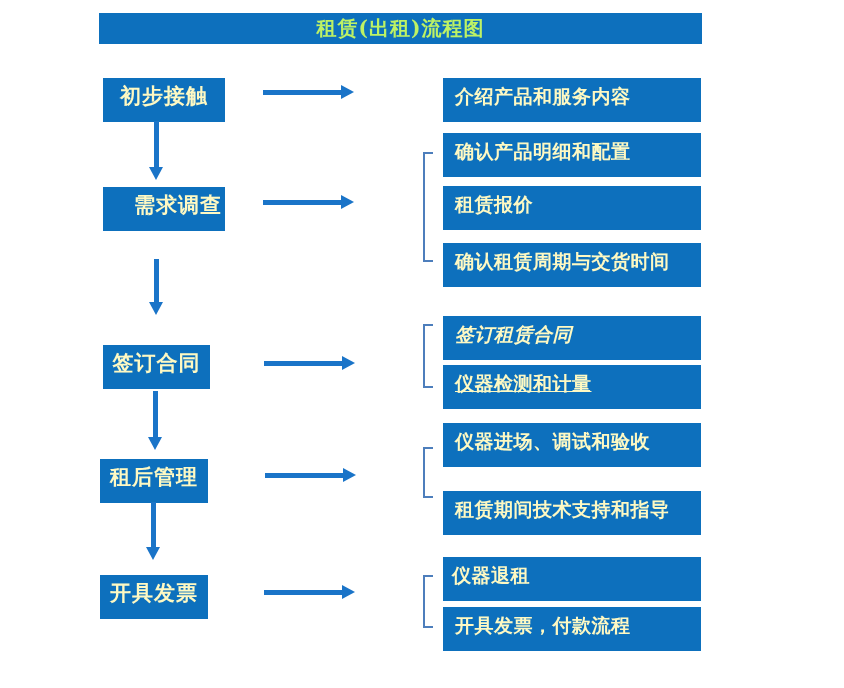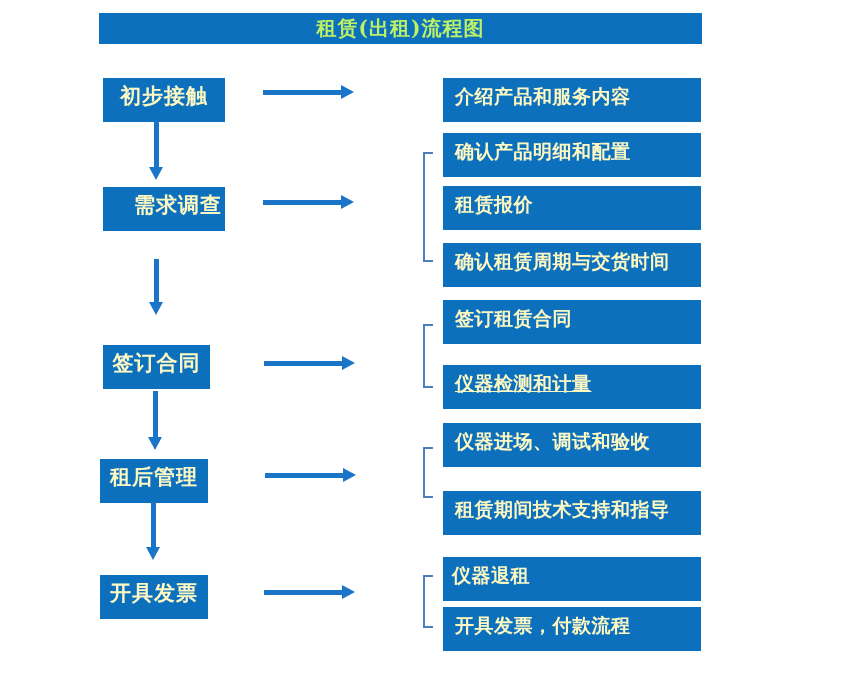--- a/index.html
+++ b/index.html
@@ -145,21 +145,21 @@
   <div class="bracket" style="top:324px; height:64px;"></div>
   <div class="bracket" style="top:447px; height:51px;"></div>
   <div class="bracket" style="top:575px; height:53px;"></div>
 
   <div class="box right-box" style="top:78px;">介绍产品和服务内容</div>
 
   <div class="box right-box" style="top:133px;">确认产品明细和配置</div>
   <div class="box right-box" style="top:243px;">确认租赁周期与交货时间</div>
   <div class="box right-box" style="top:186px;">租赁报价</div>
 
-  <div class="box right-box" style="top:300px;">签订租赁合同</div>
+  <div class="box right-box" style="top:316px;font-style:italic;">签订租赁合同</div>
   <div class="box right-box" style="top:365px;text-decoration:underline;">仪器检测和计量</div>
 
   <div class="box right-box" style="top:491px;">租赁期间技术支持和指导</div>
   <div class="box right-box" style="top:423px;">仪器进场、调试和验收</div>
 
   <div class="box right-box" style="top:557px;padding-left:9px;">仪器退租</div>
   <div class="box right-box" style="top:607px;">开具发票，付款流程</div>
 
 </div>
 

